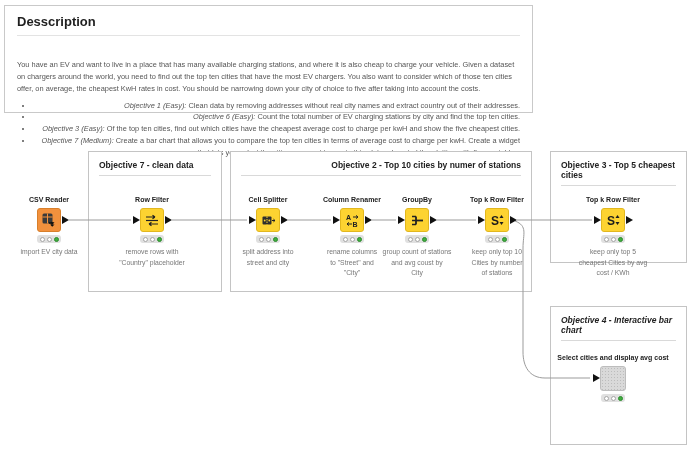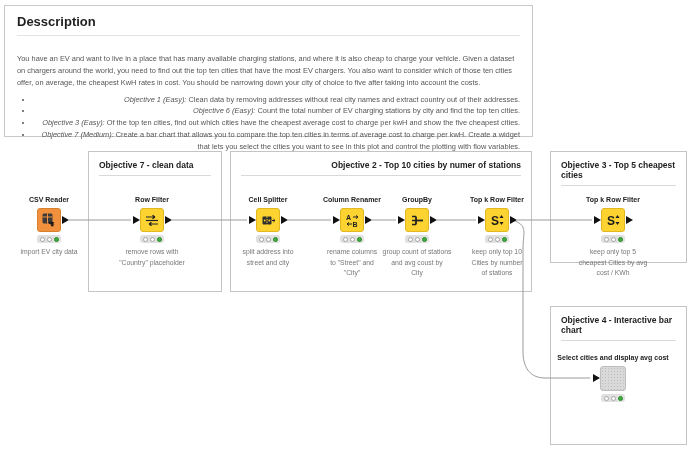--- a/index.html
+++ b/index.html
@@ -1,37 +1,37 @@
 <!DOCTYPE html>
 <html><head>
 <meta charset="utf-8">
 <style>
   * { margin:0; padding:0; box-sizing:border-box; }
   html,body { width:690px; height:452px; background:#ffffff; overflow:hidden;
               font-family:"Liberation Sans", sans-serif; position:relative; }
 
   
-  .desc-box { position:absolute; left:4px; top:5px; width:529px; height:132px;
+  .desc-box { position:absolute; left:4px; top:5px; width:529px; height:108px;
               background:#fff; border:1px solid #c9c9c9; padding:8px 12px 6px 12px; }
   .desc-title { font-size:13px; font-weight:bold; color:#1f1f1f;
                 padding-bottom:6px; border-bottom:1px solid #e3e3e3; }
-  .desc-para { font-size:7.4px; color:#555; line-height:1.6; margin-top:17px; }
+  .desc-para { font-size:7.4px; color:#555; line-height:1.6; margin-top:23px; }
   .desc-bullets { margin:5px 0 0 16px; }
   .desc-bullets li { font-size:7.4px; color:#555; line-height:1.6;text-align:right; }
   .desc-bullets em { font-style:italic; }
 
   
   .group { position:absolute; border:1px solid #c4c4c4; background:#fff; z-index:1; }
   .group-title { font-size:8.5px; font-weight:bold; color:#222;
                  margin:8px 10px 0 10px; padding-bottom:5px;
                  border-bottom:1px solid #d9d9d9; }
   #group1 { left:88px;  top:151px; width:134px; height:141px; }
   #group2 { left:230px; top:151px; width:302px; height:141px;text-align:right; }
   #group3 { left:550px; top:151px; width:137px; height:112px; }
-  #group4 { left:550px; top:306px; width:137px; height:139px; }
+  #group4 { left:550px; top:306px; width:137px; height:139px;font-style:italic; }
 
   
   .wires { position:absolute; left:0; top:0; z-index:2; }
 
   
   .node { position:absolute; width:120px; display:flex; flex-direction:column;
           align-items:center; z-index:3; }
   .node-label { font-size:7px; line-height:8px; font-weight:bold; color:#222;
                 text-align:center; margin-bottom:4px; white-space:nowrap; }
   .node-icon { position:relative; width:24px; height:24px; border-radius:3px;

